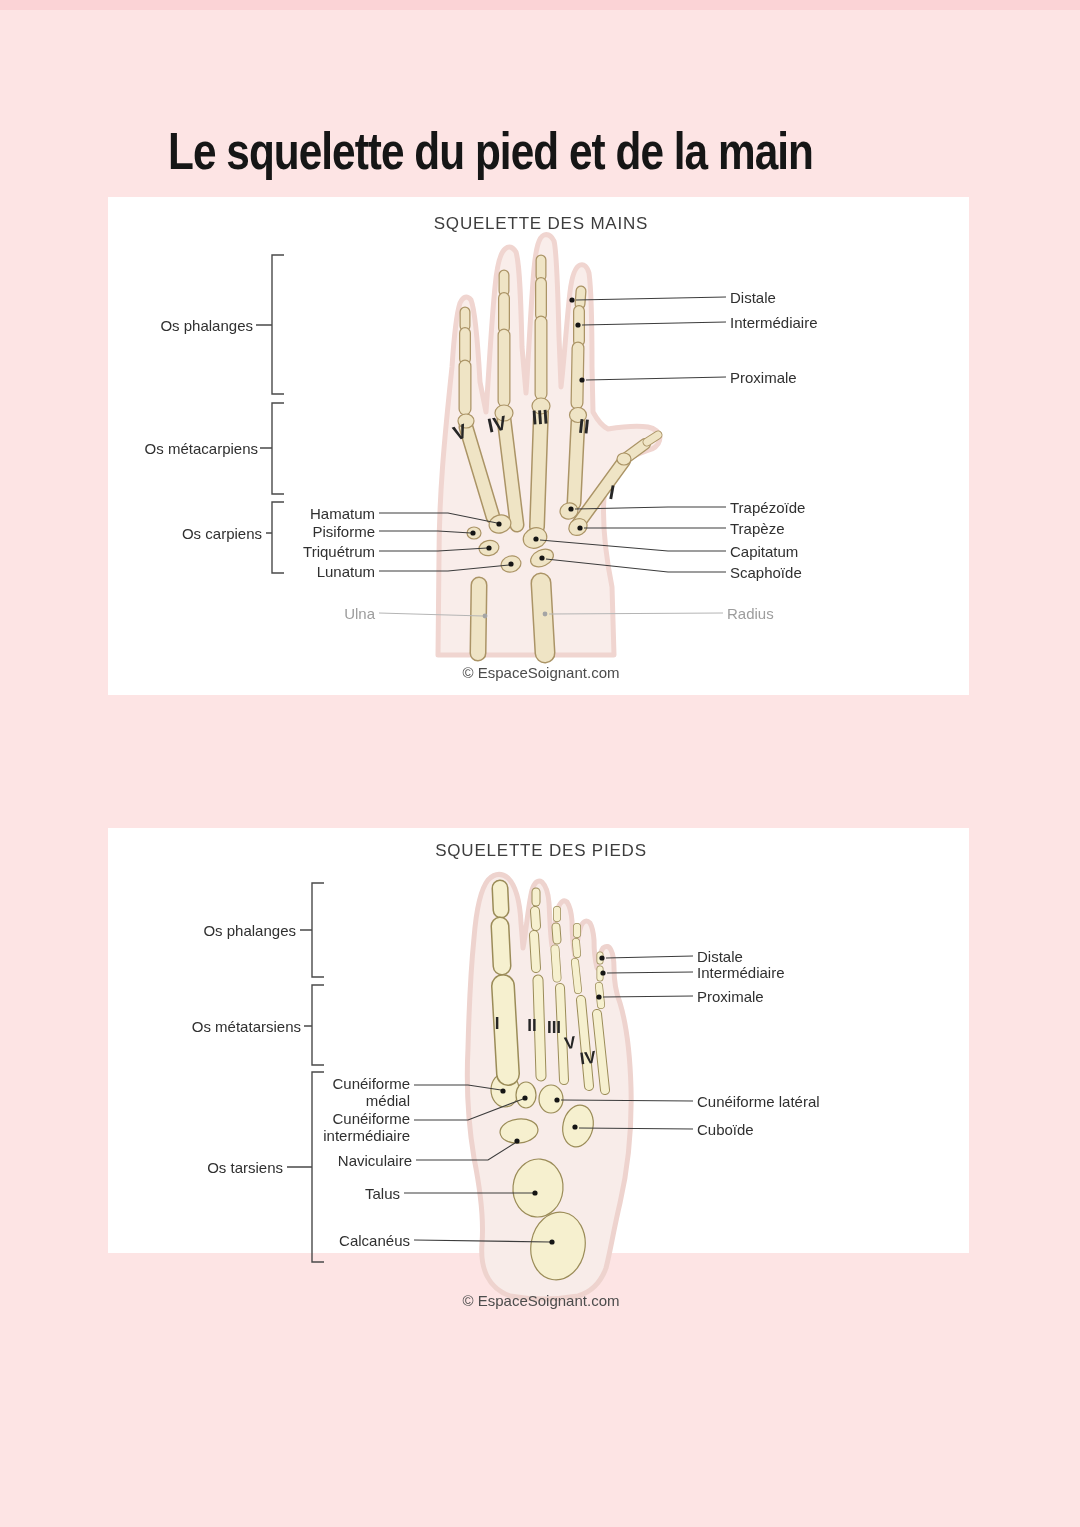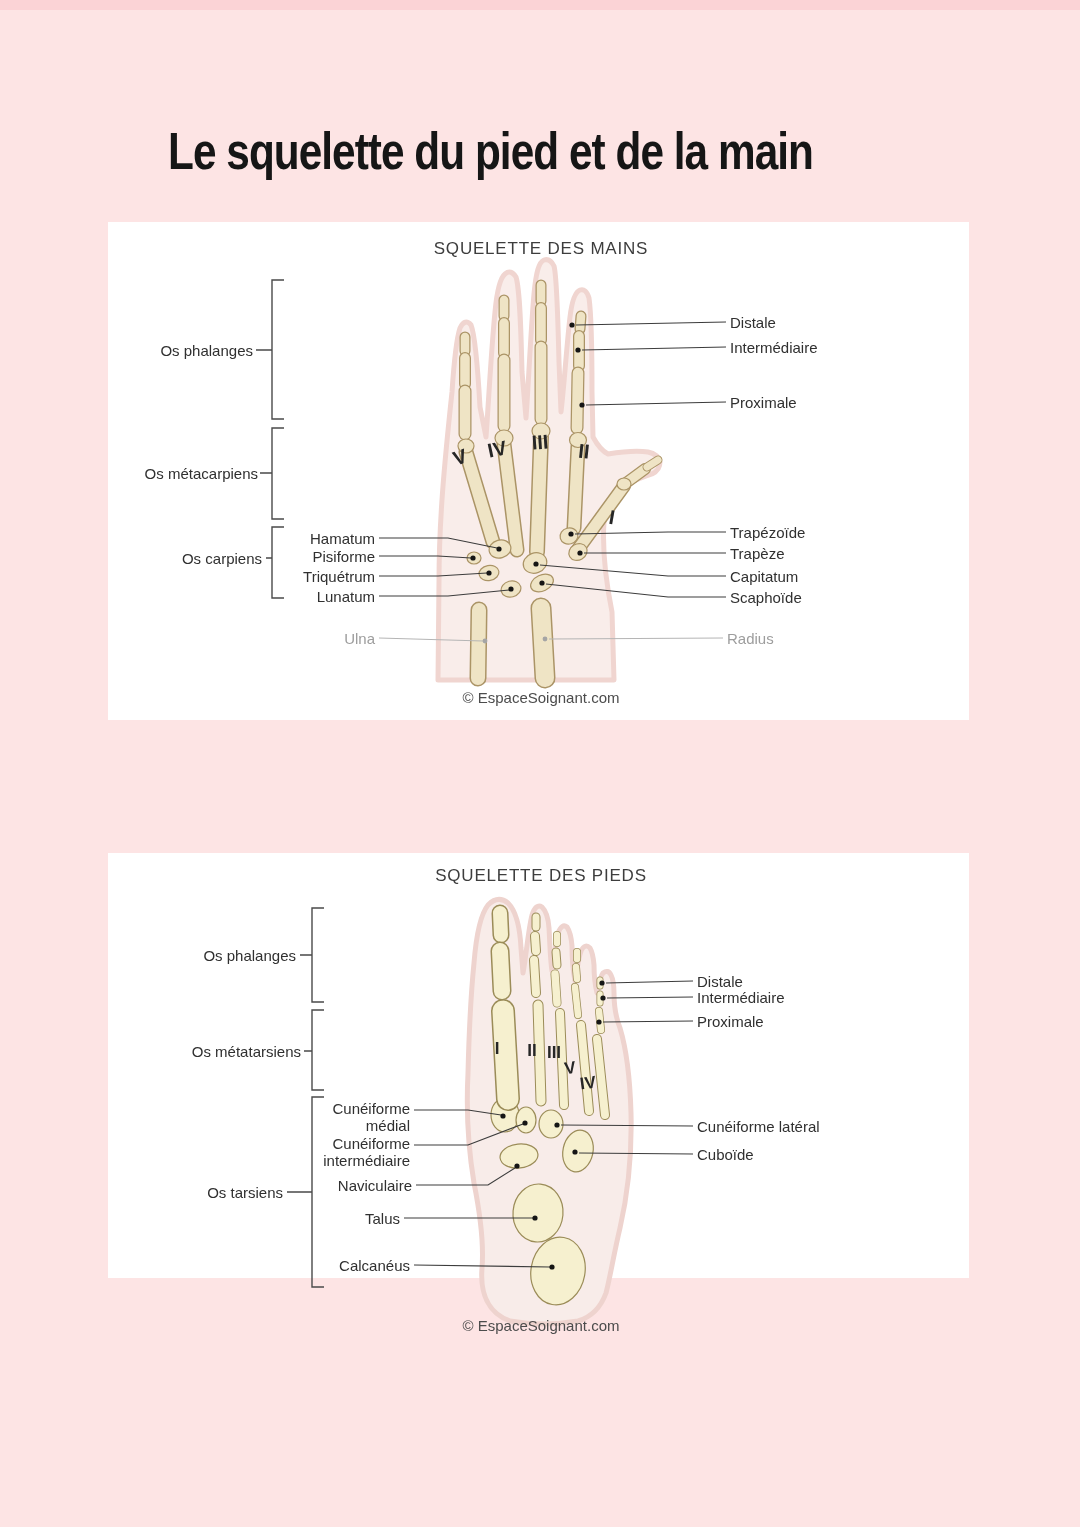--- a/index.html
+++ b/index.html
@@ -9,21 +9,21 @@
     font-family:"Liberation Sans",sans-serif;
   }
   .top-strip{position:absolute;left:0;top:0;width:1080px;height:10px;background:#fbd3d6;}
   .page-title{
     position:absolute;left:168px;top:92px;
     font-size:45px;font-weight:800;color:#161616;
     letter-spacing:-1px;
     transform:scale(.94,1.14);transform-origin:left top;
     white-space:nowrap;
   }
-  .panel{position:absolute;left:108px;background:#ffffff;margin-top:25px;}
+  .panel{position:absolute;left:108px;background:#ffffff;}
   #hand-panel{top:197px;width:861px;height:498px;}
   #foot-panel{top:828px;width:861px;height:425px;}
   .panel svg{position:absolute;left:0;top:0;}
 
   svg text{dominant-baseline:central;}
   .panel-title{font-size:17px;letter-spacing:.8px;fill:#3d3d3d;text-anchor:middle;}
   .copy{font-size:15px;fill:#4c4c4c;text-anchor:middle;}
   .lbl{font-size:15px;fill:#303030;}
   .end{text-anchor:end;}
   .muted{fill:#9d9d9d;}

